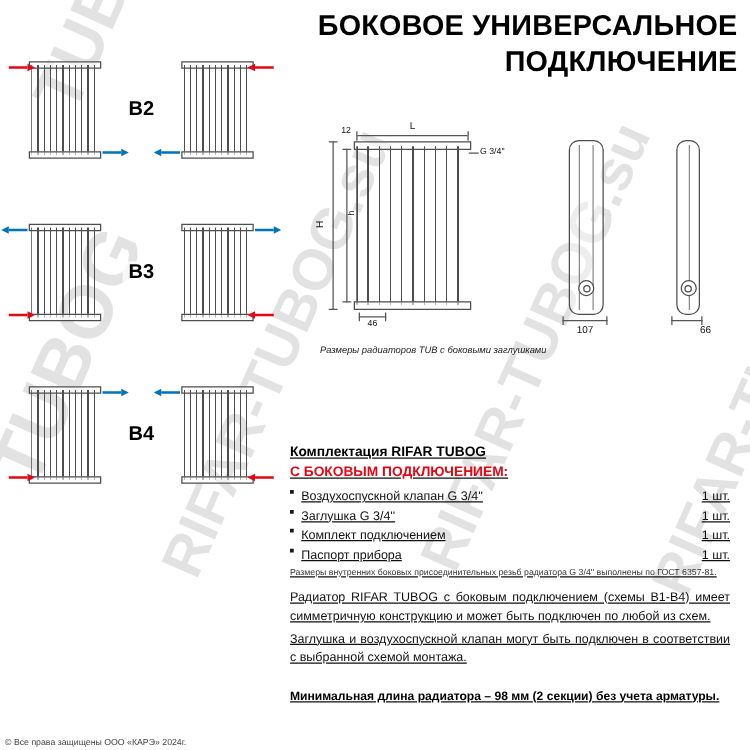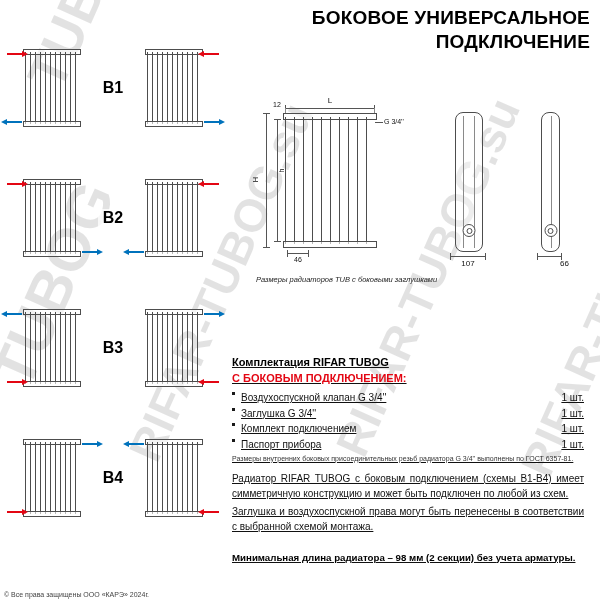--- a/index.html
+++ b/index.html
@@ -9,21 +9,21 @@
   }
   
   .wm{position:absolute;z-index:0;font-weight:bold;color:#000;opacity:0.11;white-space:nowrap;pointer-events:none;}
   .wm1{font-size:60px;left:-55px;top:250px;transform:rotate(-66deg);}
   .wm2{font-size:46px;left:28px;top:255px;transform:rotate(-66deg);}
   .wm3{font-size:46px;left:235px;top:250px;transform:rotate(-66deg);}
   .wm4{font-size:46px;left:420px;top:270px;transform:rotate(-66deg);}
   .wm5{font-size:54px;left:-15px;top:-35px;transform:rotate(-66deg);}
   
   .title{position:absolute;z-index:2;top:6px;right:10px;text-align:right;
-    font-size:19px;font-weight:bold;line-height:1.25;color:#000;letter-spacing:0.2px;}
+    font-size:23px;font-weight:bold;line-height:1.25;color:#000;letter-spacing:0.2px;}
   
   #schemes{position:absolute;z-index:1;left:6px;top:48px;width:222px;}
   .scheme-row{position:relative;display:flex;align-items:center;height:80px;margin-bottom:50px;}
   .rad-wrap{position:relative;width:92px;height:80px;flex:none;}
   .rad{position:absolute;left:19px;top:1px;width:54px;height:78px;}
   .rad::before,.rad::after{content:'';position:absolute;left:-2px;right:-2px;height:4px;border:1px solid #4d4d4d;background:rgba(255,255,255,0.6);}
   .rad::before{top:0;}
   .rad::after{bottom:0;}
   .fins{position:absolute;left:0;right:0;top:3px;bottom:3px;
     background:repeating-linear-gradient(90deg,#4d4d4d 0 1px,transparent 1px 5px);}
@@ -100,37 +100,20 @@
     <div>ПОДКЛЮЧЕНИЕ</div>
   </div>
 
   <div id="schemes">
       <div class="scheme-row">
         <div class="rad-wrap">
           <div class="rad">
             <div class="fins"></div>
           </div>
           <div class="arrow top left dir-right flow-supply"></div>
-          <div class="arrow bottom left dir-left flow-return"></div>
-        </div>
-        <div class="scheme-label">В1</div>
-        <div class="rad-wrap">
-          <div class="rad">
-            <div class="fins"></div>
-          </div>
-          <div class="arrow top right dir-left flow-supply"></div>
-          <div class="arrow bottom right dir-right flow-return"></div>
-        </div>
-      </div>
-      <div class="scheme-row">
-        <div class="rad-wrap">
-          <div class="rad">
-            <div class="fins"></div>
-          </div>
-          <div class="arrow top left dir-right flow-supply"></div>
           <div class="arrow bottom right dir-right flow-return"></div>
         </div>
         <div class="scheme-label">В2</div>
         <div class="rad-wrap">
           <div class="rad">
             <div class="fins"></div>
           </div>
           <div class="arrow top right dir-left flow-supply"></div>
           <div class="arrow bottom left dir-left flow-return"></div>
         </div>
@@ -231,19 +214,19 @@
           <div class="equip-qty">1 шт.</div>
         </div>
         <div class="equip-row">
           <div class="bullet"></div>
           <div class="equip-name">Паспорт прибора</div>
           <div class="equip-qty">1 шт.</div>
         </div>
       </div>
     <div class="note">Размеры внутренних боковых присоединительных резьб радиатора G 3/4'' выполнены по ГОСТ 6357-81.</div>
     <div class="para">Радиатор RIFAR TUBOG с боковым подключением (схемы В1-В4) имеет симметричную конструкцию и может быть подключен по любой из схем.</div>
-    <div class="para p2">Заглушка и воздухоспускной права могут быть перенесены в соответствии с выбранной схемой монтажа.</div>
+    <div class="para p2">Заглушка и воздухоспускной клапан могут быть подключен в соответствии с выбранной схемой монтажа.</div>
     <div class="bold-line">Минимальная длина радиатора – 98 мм (2 секции) без учета арматуры.</div>
   </div>
 
   <div class="footer">© Все права защищены ООО «КАРЭ» 2024г.</div>
 
 </div>
 
 </body></html>

